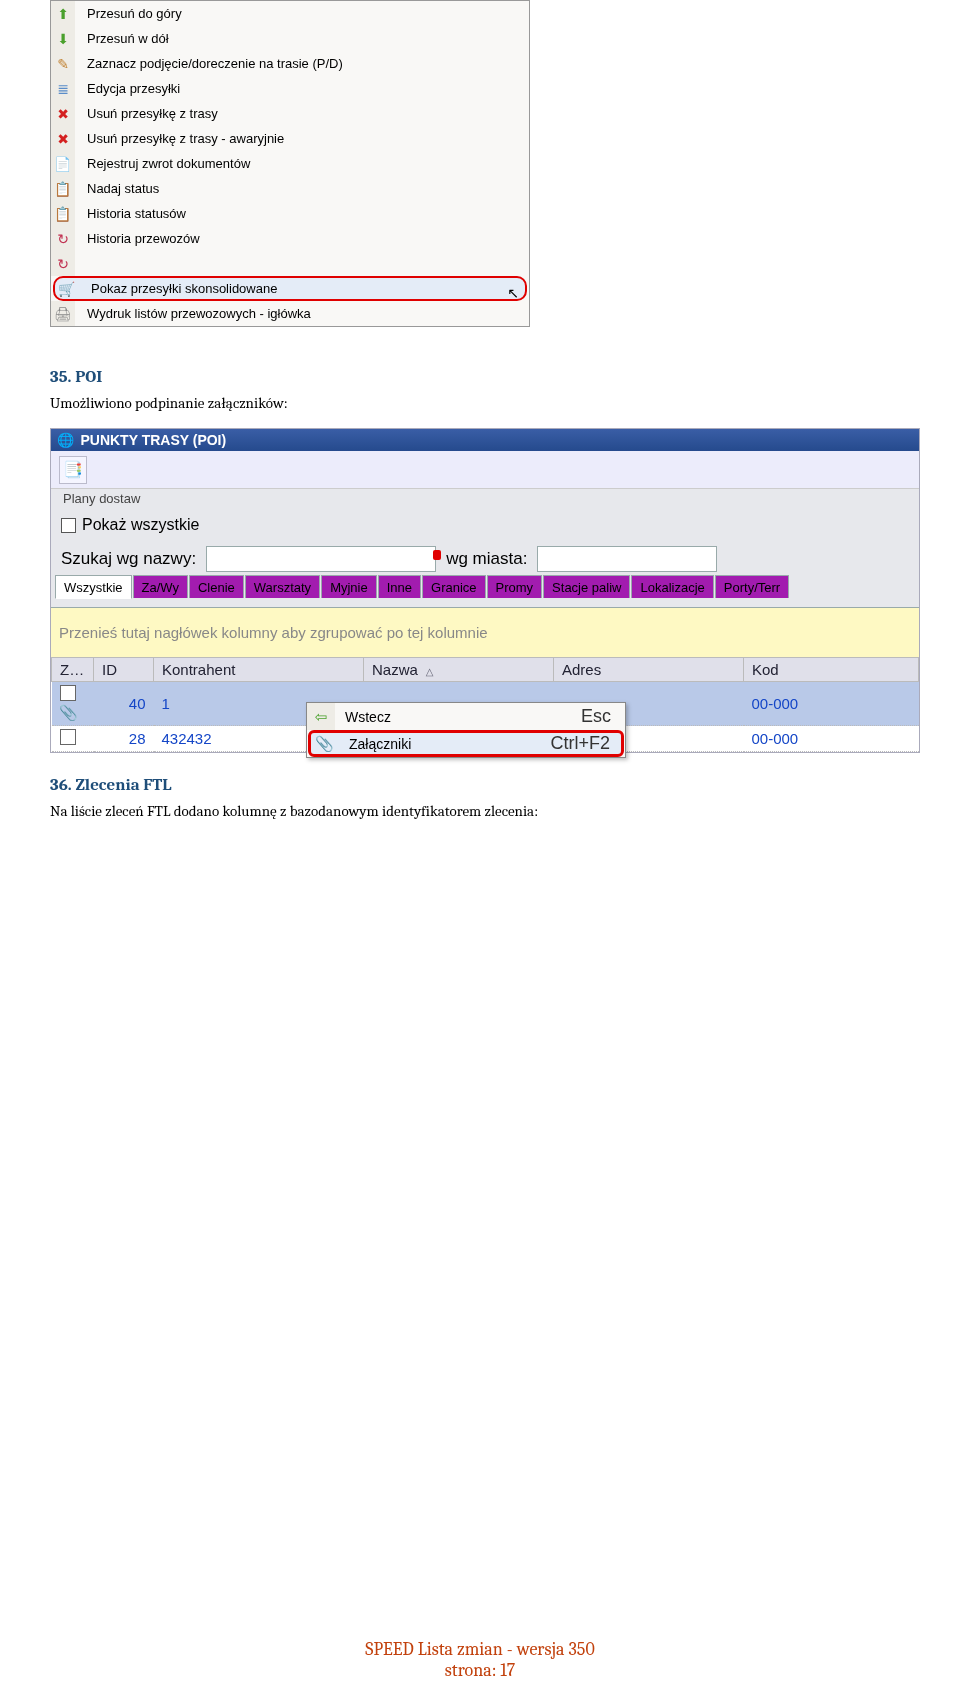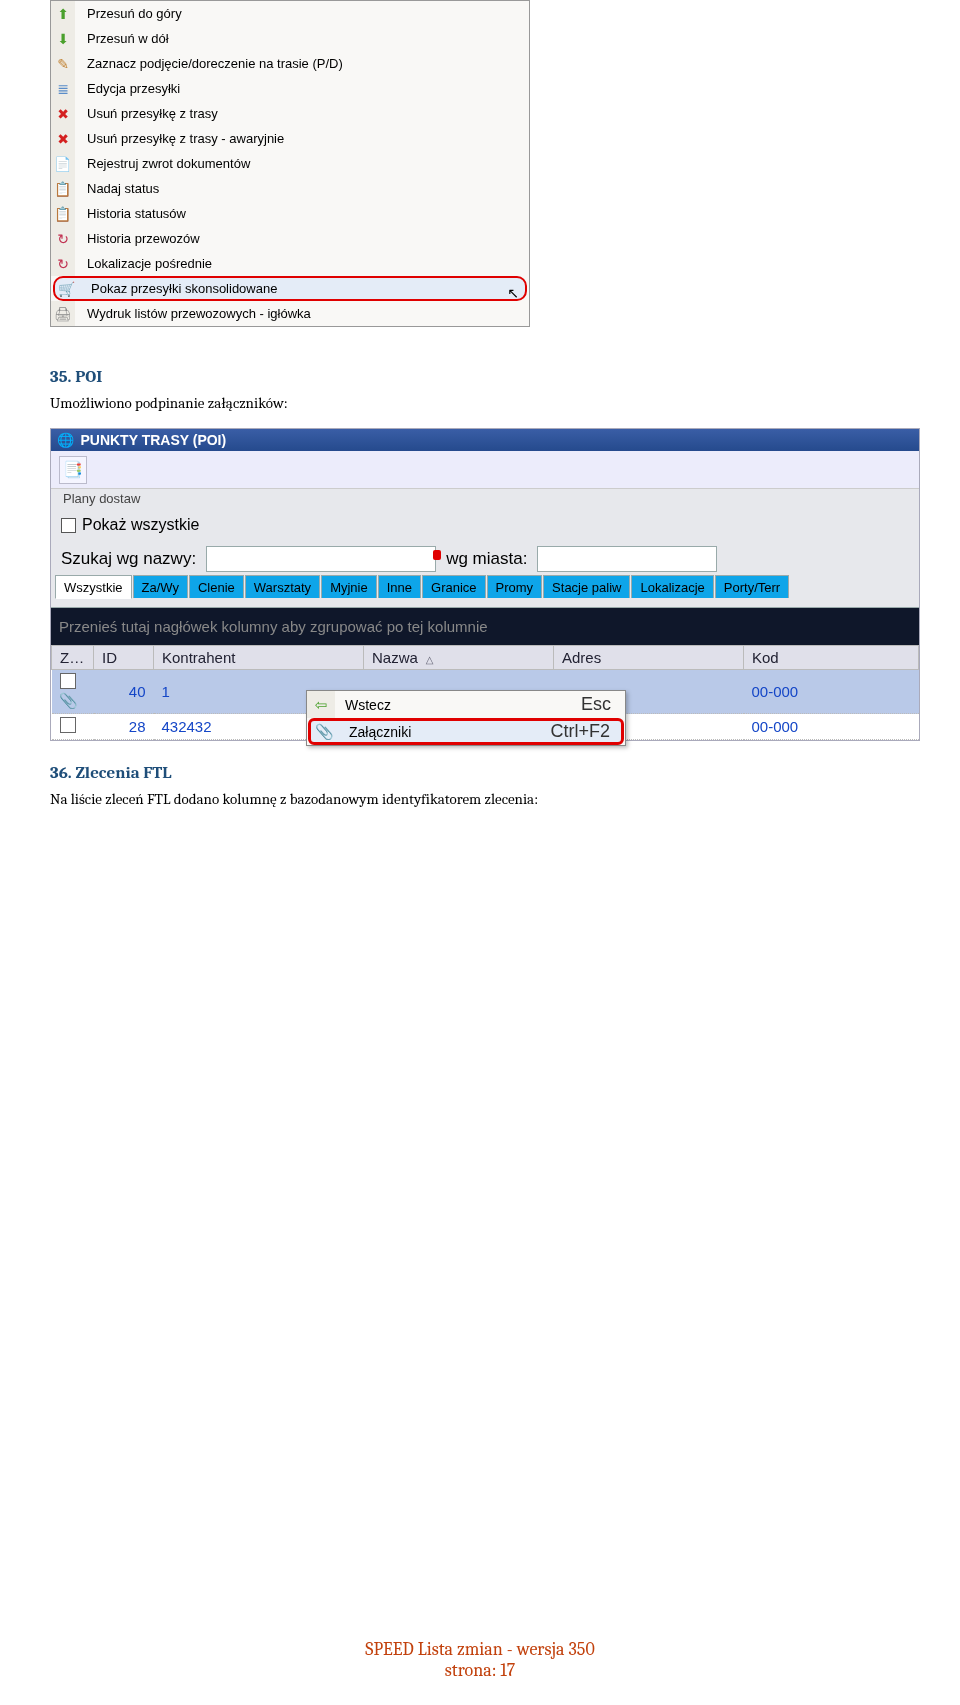--- a/index.html
+++ b/index.html
@@ -26,23 +26,23 @@
   .poi-toolbar .tool { width: 28px; height: 28px; background: #f5f5ff; border: 1px solid #bbc; display: flex; align-items: center; justify-content: center; font-size: 16px; }
   .poi-plany { padding: 2px 12px 6px 12px; font-size: 13px; color: #444; }
   .poi-checkrow { padding: 4px 26px 6px 10px; font-size: 16px; display: flex; align-items: center; gap: 6px; }
   .poi-checkbox { width: 15px; height: 15px; border: 1px solid #555; background: #fff; display: inline-block; }
   .poi-searchrow { padding: 6px 10px 10px 10px; display: flex; align-items: center; gap: 10px; font-size: 17px; }
   .poi-input { height: 26px; border: 1px solid #9aa; background: #fff; position: relative; flex: 0 0 auto; }
   .poi-input.name { width: 230px; }
   .poi-input.city { width: 180px; }
   .red-highlight-bar { position: absolute; right: -6px; top: 3px; width: 8px; height: 10px; background: #e00000; border-radius: 2px; }
   .poi-tabs { display: flex; gap: 0; height: 26px; align-items: flex-end; padding: 0 0 9px 4px; border-bottom: 1px solid #9aa; background: #e7e8ec; font-size: 13px; }
-  .poi-tab { padding: 4px 8px 3px 8px; border: 1px solid #9aa; border-bottom: none; background: #0ea5e9; margin-right: 1px; white-space: nowrap; }
+  .poi-tab { padding: 4px 8px 3px 8px; border: 1px solid #9aa; border-bottom: none; background: #a21caf; margin-right: 1px; white-space: nowrap; }
   .poi-tab.active { background: #fff; font-weight: normal; border-bottom: 1px solid #fff; position: relative; top: 1px; }
-  .poi-grouprow { padding: 10px 8px; color: #888; font-size: 15px; background: #0f172a; }
+  .poi-grouprow { padding: 16px 8px; color: #888; font-size: 15px; background: #fef9c3; }
   .poi-table { width: 100%; border-collapse: collapse; font-size: 15px; background: #fff; }
   .poi-table th { background: #e0e0ea; font-weight: normal; text-align: left; padding: 3px 8px; border: 1px solid #bbb; color: #223; }
   .poi-table td { padding: 3px 8px; border-bottom: 1px dotted #bbb; }
   .poi-table tr.rowsel td { background: #b9c9e8; }
   .blue-text { color: #1446c7; }
   .cell-checkbox { width: 16px; height: 16px; border: 1px solid #666; display: inline-block; background: #fff; }
   .poi-sortarrow { font-size: 10px; color: #667; margin-left: 8px; }
 
   
   .inner-menu-wrap { position: relative; }
@@ -99,21 +99,20 @@
     <div class="cm-row">
       <span class="cm-icon" style="color:#6b8fc0">📋</span>
       <span class="cm-label">Historia statusów</span>
     </div>
     <div class="cm-row">
       <span class="cm-icon" style="color:#c03050">↻</span>
       <span class="cm-label">Historia przewozów</span>
     </div>
     <div class="cm-row">
       <span class="cm-icon" style="color:#c03050">↻</span>
-      <span class="cm-label">Lokalizacje pośrednie</span>
     </div>
     <div class="cm-row highlight">
       <span class="cm-icon" style="color:#6b8fc0">🛒</span>
       <span class="cm-label">Pokaz przesyłki skonsolidowane</span>
       <span class="cursor-arrow">↖</span>
     </div>
     <div class="cm-row">
       <span class="cm-icon" style="color:#888">🖨</span>
       <span class="cm-label">Wydruk listów przewozowych - igłówka</span>
     </div>

